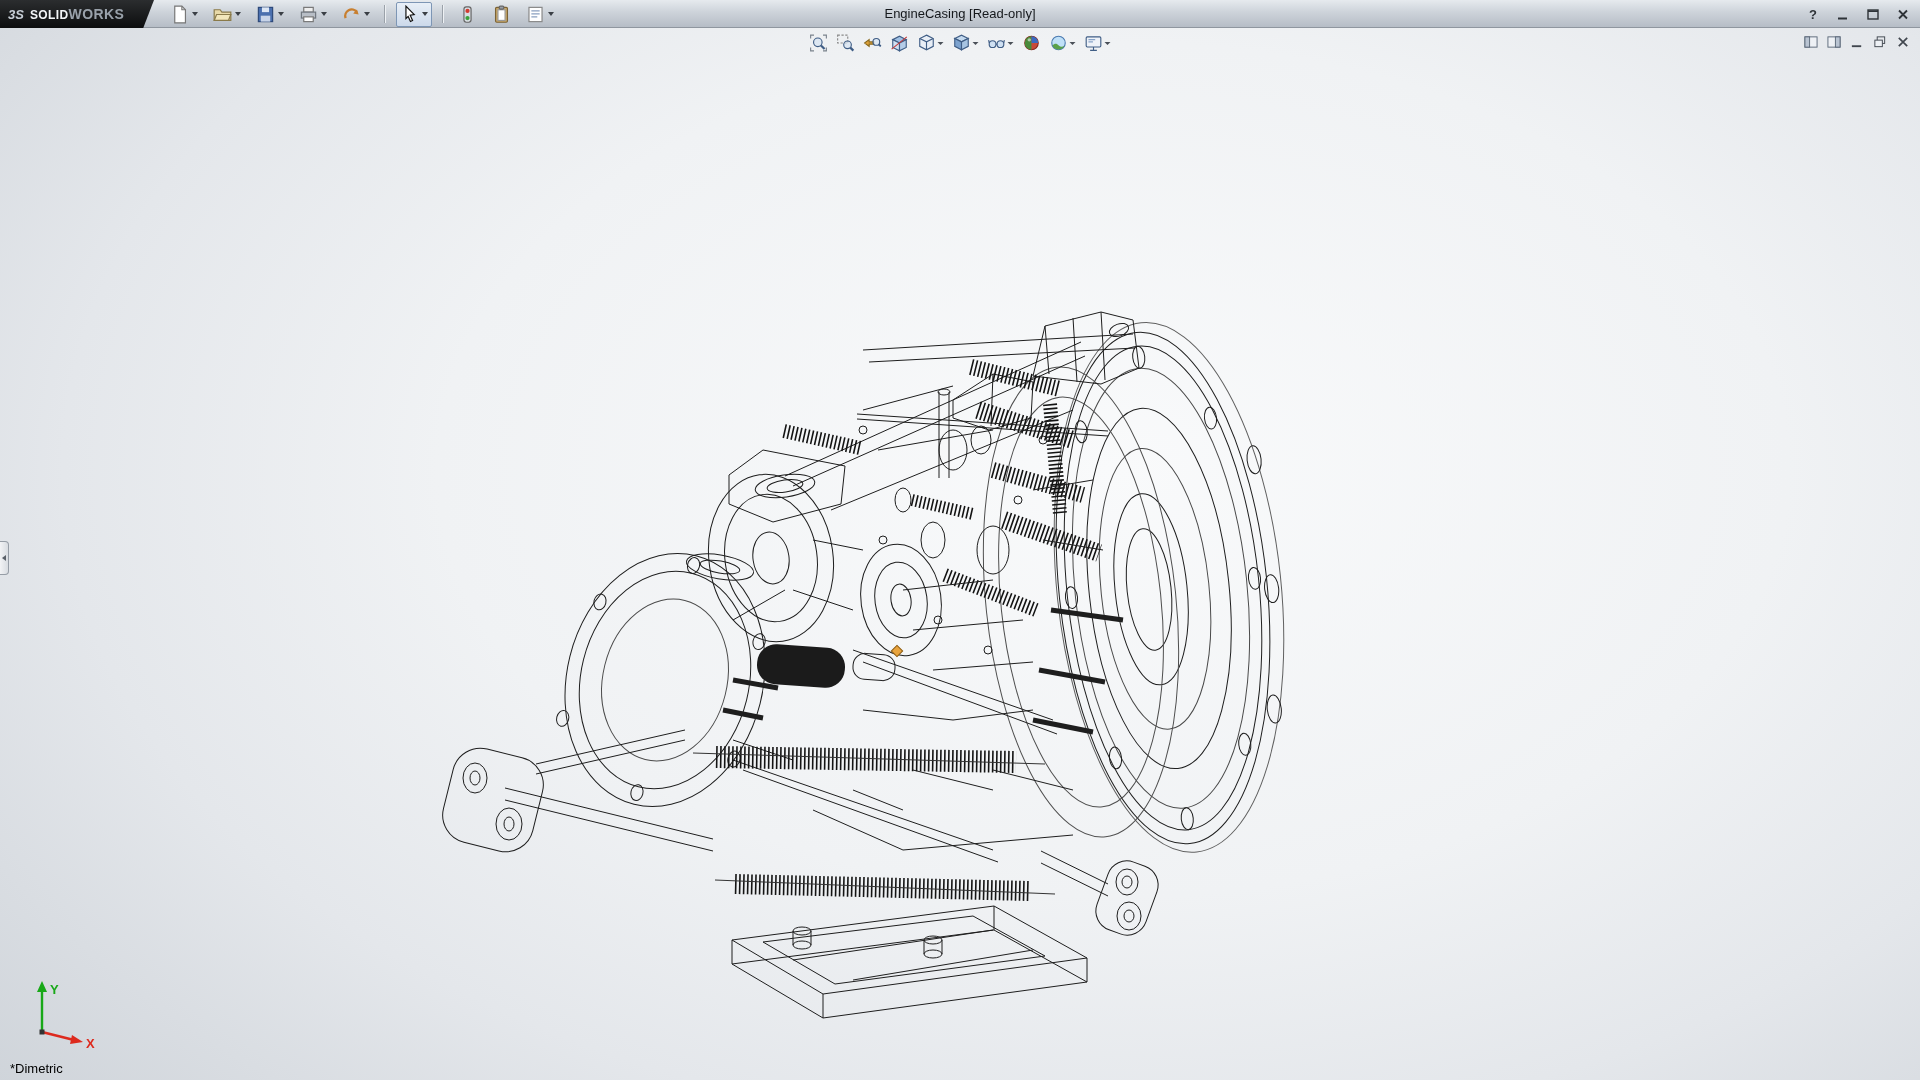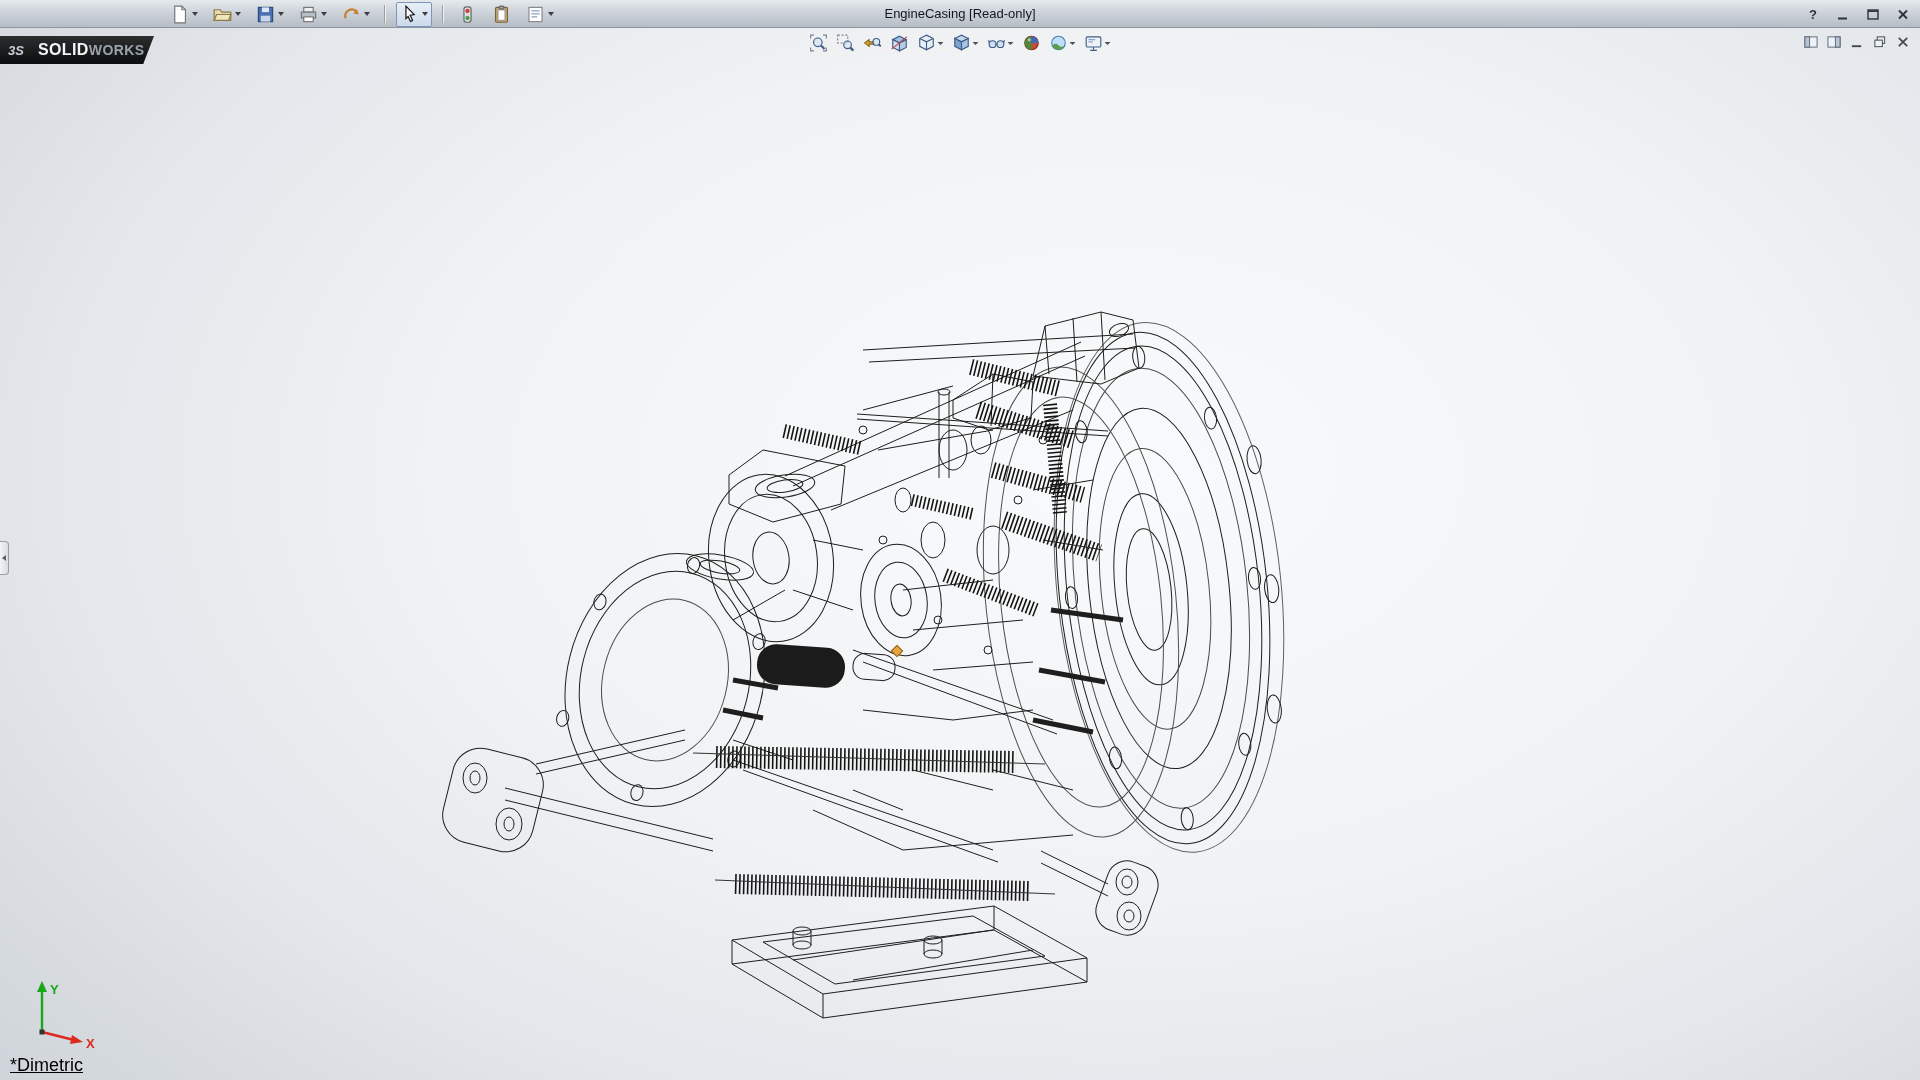--- a/index.html
+++ b/index.html
@@ -5,23 +5,23 @@
   html,body { margin:0; padding:0; width:1920px; height:1080px; overflow:hidden;
               font-family:"Liberation Sans","DejaVu Sans",sans-serif; background:#ced3d9; }
 
   
   .titlebar { position:absolute; top:0; left:0; width:1920px; height:28px; z-index:20;
               background:linear-gradient(180deg,#e6eaee 0%,#cdd3da 45%,#b6bdc6 100%);
               border-bottom:1px solid #8f969f; box-sizing:border-box; }
   .logo { position:absolute; left:0; top:0; height:28px; width:154px;
           background:linear-gradient(180deg,#2b2d2f,#0c0d0e);
           clip-path:polygon(0 0,100% 0,93% 100%,0 100%);
-          display:flex; align-items:center; padding-left:8px; gap:14px; box-sizing:border-box;margin-top:36px; }
+          display:flex; align-items:center; padding-left:8px; gap:6px; box-sizing:border-box; }
   .brand-mark  { color:#c7ced6; font-style:italic; font-weight:bold; font-size:13px; }
-  .brand-solid { color:#f3f5f7; font-weight:bold; font-size:16px; letter-spacing:.4px;text-align:right; }
+  .brand-solid { color:#f3f5f7; font-weight:bold; font-size:12px; letter-spacing:.4px;text-align:right; }
   .brand-works { color:#9aa2ab; font-weight:bold; font-size:14px; letter-spacing:.4px; }
 
   .toolbar { position:absolute; left:166px; top:0; height:28px; display:flex; align-items:center; gap:7px; }
   .tb-btn { display:flex; align-items:center; gap:3px; padding:2px 3px; border:1px solid transparent; border-radius:2px; }
   .tb-btn.pressed { border:1px solid #7d96b5; background:linear-gradient(#e8eff7,#ccd9ea); }
   .caret { width:0; height:0; border-left:3.5px solid transparent; border-right:3.5px solid transparent;
            border-top:4px solid #3a3f45; }
   .sep { width:1px; height:18px; background:#9aa1a9; border-right:1px solid #eef1f4; margin:0 3px; }
 
   .title-text { position:absolute; left:0; right:0; top:0; height:32px; line-height:28px;
@@ -49,22 +49,22 @@
               border:1px solid #969da6; border-left:none; border-radius:0 4px 4px 0;
               display:flex; align-items:center; justify-content:center; box-sizing:border-box; }
   .left-tab .tri { width:0; height:0; border-top:3px solid transparent; border-bottom:3px solid transparent;
                    border-right:4px solid #5a6069; }
 
   .model { position:absolute; left:433px; top:262px; }
   .model .wire { fill:none; stroke:#1e1e1e; stroke-width:1; }
   .model .coil { stroke:#141414; stroke-dasharray:1.6 2.4; }
 
   .triad { position:absolute; left:12px; bottom:28px; }
-  .view-label { position:absolute; left:10px; bottom:4px; font-size:18px; color:#000;
-                text-decoration:underline; }
+  .view-label { position:absolute; left:10px; bottom:4px; font-size:13px; color:#000;
+                }
 </style>
 </head>
 <body>
 
 <div class="titlebar">
 
   <div class="logo">
     <span class="brand-mark">3S</span>
     <span>
       <span class="brand-solid">SOLID</span><span class="brand-works">WORKS</span>

